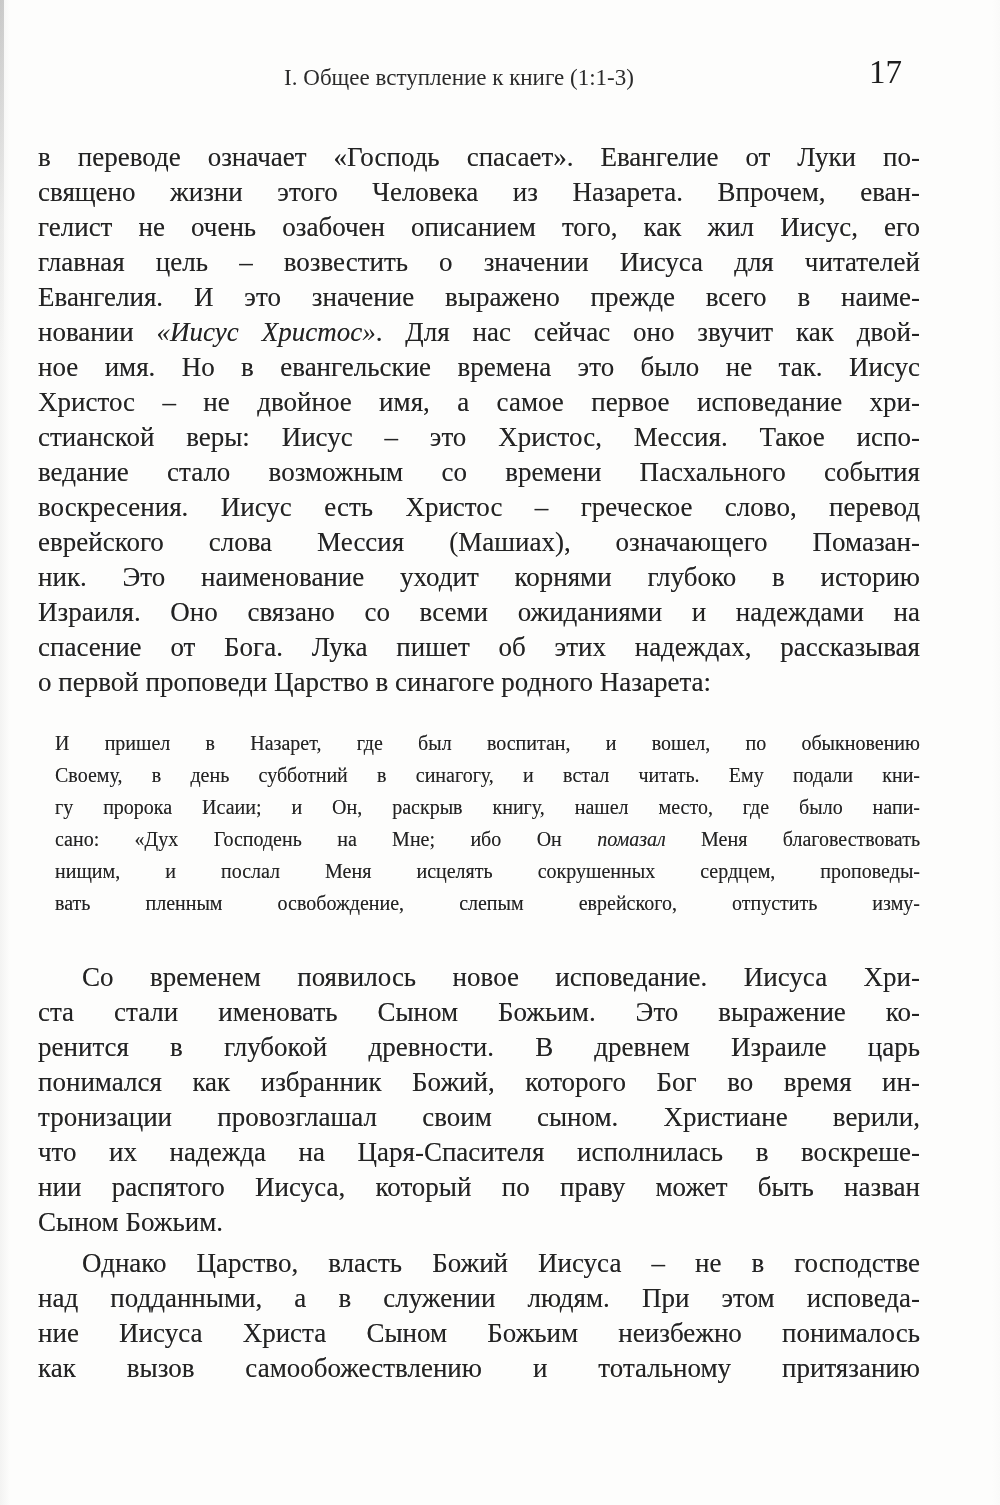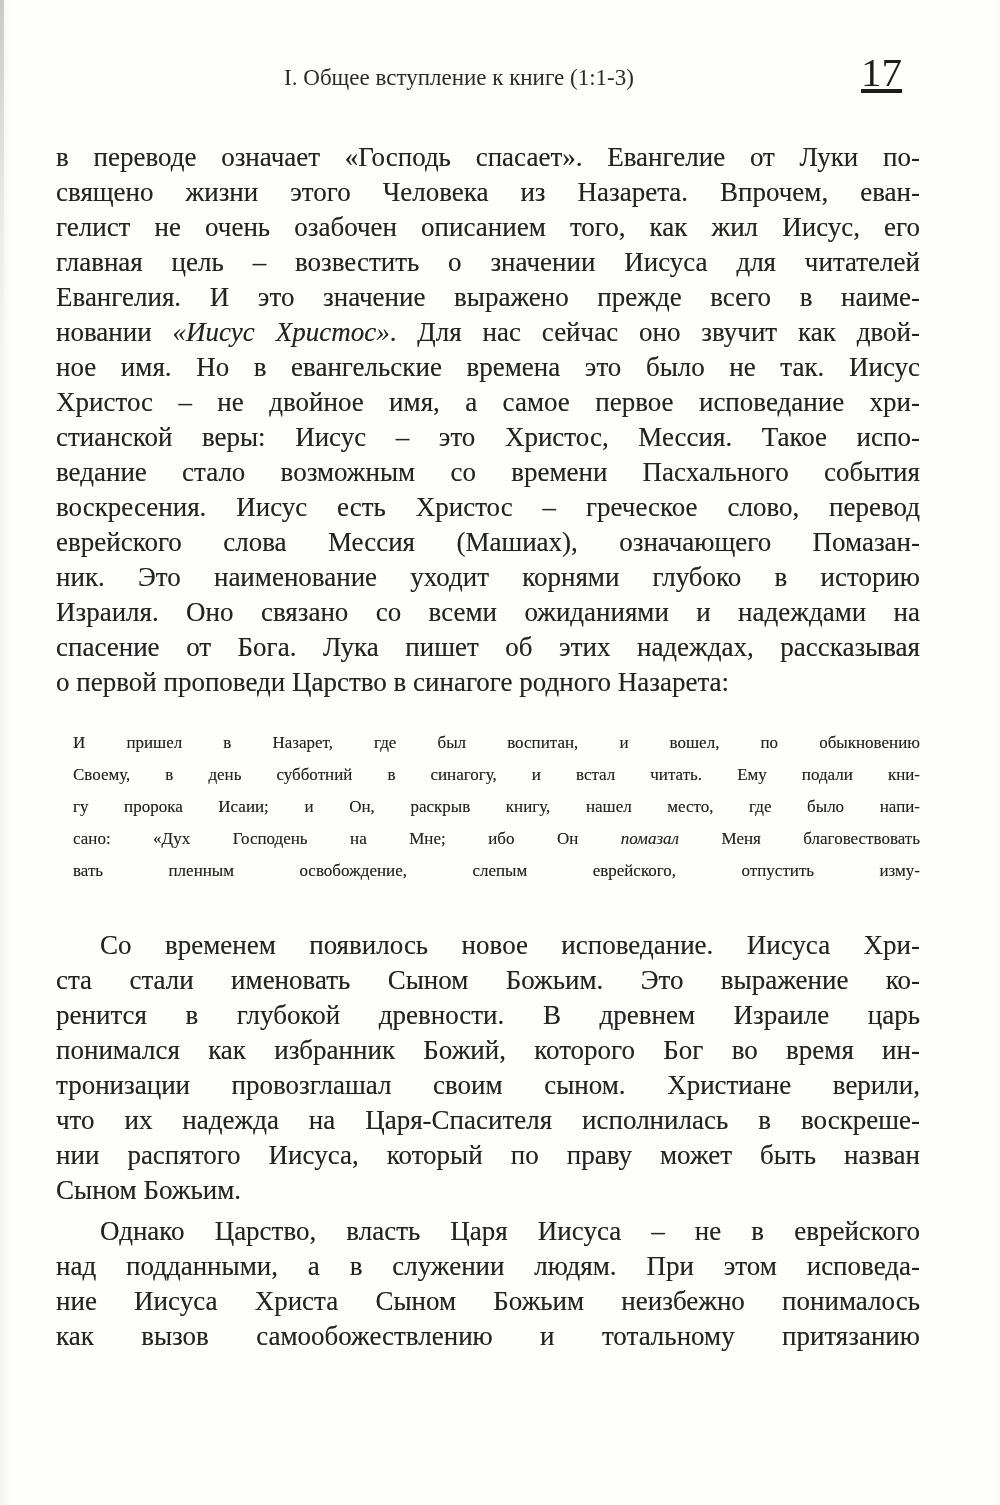--- a/index.html
+++ b/index.html
@@ -30,43 +30,42 @@
     display: block;
     text-align: center;
     font-size: 23px;
     line-height: 32px;
     color: #2a2a2a;
     transform: translateX(-20px);
   }
   .page-number {
     position: absolute;
     top: -8px; right: 18px;
-    font-size: 41px;
+    font-size: 33px;
     line-height: 36px;
     color: #1d1d1d;
-    text-decoration: underline;
   }
   .content {
-    margin: 44px 80px 0 56px; 
+    margin: 44px 80px 0 38px; 
     font-family: Liberation Serif, serif;
   }
   .block { margin: 0; }
   .paragraph .line {
     font-size: 27px;
     line-height: 35px;
     text-align: justify;
     text-align-last: justify;
     text-justify: inter-word;
     white-space: normal;
     color: #232323;
     text-shadow: 0 0 0.5px rgba(40,40,40,0.45);
   }
   .quote { margin: 27px 0 0 17px; }
   .quote .line {
-    font-size: 17px;
+    font-size: 20px;
     line-height: 32px;
     text-align: justify;
     text-align-last: justify;
     text-justify: inter-word;
     color: #232323;
     text-shadow: 0 0 0.5px rgba(40,40,40,0.45);
   }
   .line.lastline { text-align-last: left; }
   .line.firstindent { text-indent: 44px; }
   .it { font-style: italic; }
@@ -101,32 +100,33 @@
         <div class="line"><span>ник. Это наименование уходит корнями глубоко в историю</span></div>
         <div class="line"><span>Израиля. Оно связано со всеми ожиданиями и надеждами на</span></div>
         <div class="line"><span>спасение от Бога. Лука пишет об этих надеждах, рассказывая</span></div>
         <div class="line lastline"><span>о первой проповеди Царство в синагоге родного Назарета:</span></div>
       </div>
       <div class="block quote">
         <div class="line"><span>И пришел в Назарет, где был воспитан, и вошел, по обыкновению</span></div>
         <div class="line"><span>Своему, в день субботний в синагогу, и встал читать. Ему подали кни-</span></div>
         <div class="line"><span>гу пророка Исаии; и Он, раскрыв книгу, нашел место, где было напи-</span></div>
         <div class="line"><span>сано: «Дух Господень на Мне; ибо Он </span><span class="it">помазал</span><span> Меня благовествовать</span></div>
+        <div class="line"><span>нищим, и послал Меня исцелять сокрушенных сердцем, проповеды-</span></div>
         <div class="line"><span>вать пленным освобождение, слепым еврейского, отпустить изму-</span></div>
       </div>
       <div class="block paragraph para2">
         <div class="line firstindent"><span>Со временем появилось новое исповедание. Иисуса Хри-</span></div>
         <div class="line"><span>ста стали именовать Сыном Божьим. Это выражение ко-</span></div>
         <div class="line"><span>ренится в глубокой древности. В древнем Израиле царь</span></div>
         <div class="line"><span>понимался как избранник Божий, которого Бог во время ин-</span></div>
         <div class="line"><span>тронизации провозглашал своим сыном. Христиане верили,</span></div>
         <div class="line"><span>что их надежда на Царя-Спасителя исполнилась в воскреше-</span></div>
         <div class="line"><span>нии распятого Иисуса, который по праву может быть назван</span></div>
         <div class="line lastline"><span>Сыном Божьим.</span></div>
       </div>
       <div class="block paragraph para3">
-        <div class="line firstindent"><span>Однако Царство, власть Царя Иисуса – не в еврейского</span></div>
+        <div class="line firstindent"><span>Однако Царство, власть Божий Иисуса – не в господстве</span></div>
         <div class="line"><span>над подданными, а в служении людям. При этом исповеда-</span></div>
         <div class="line"><span>ние Иисуса Христа Сыном Божьим неизбежно понималось</span></div>
         <div class="line"><span>как вызов самообожествлению и тотальному притязанию</span></div>
       </div>
     </main>
 </div>
 
 </body></html>

